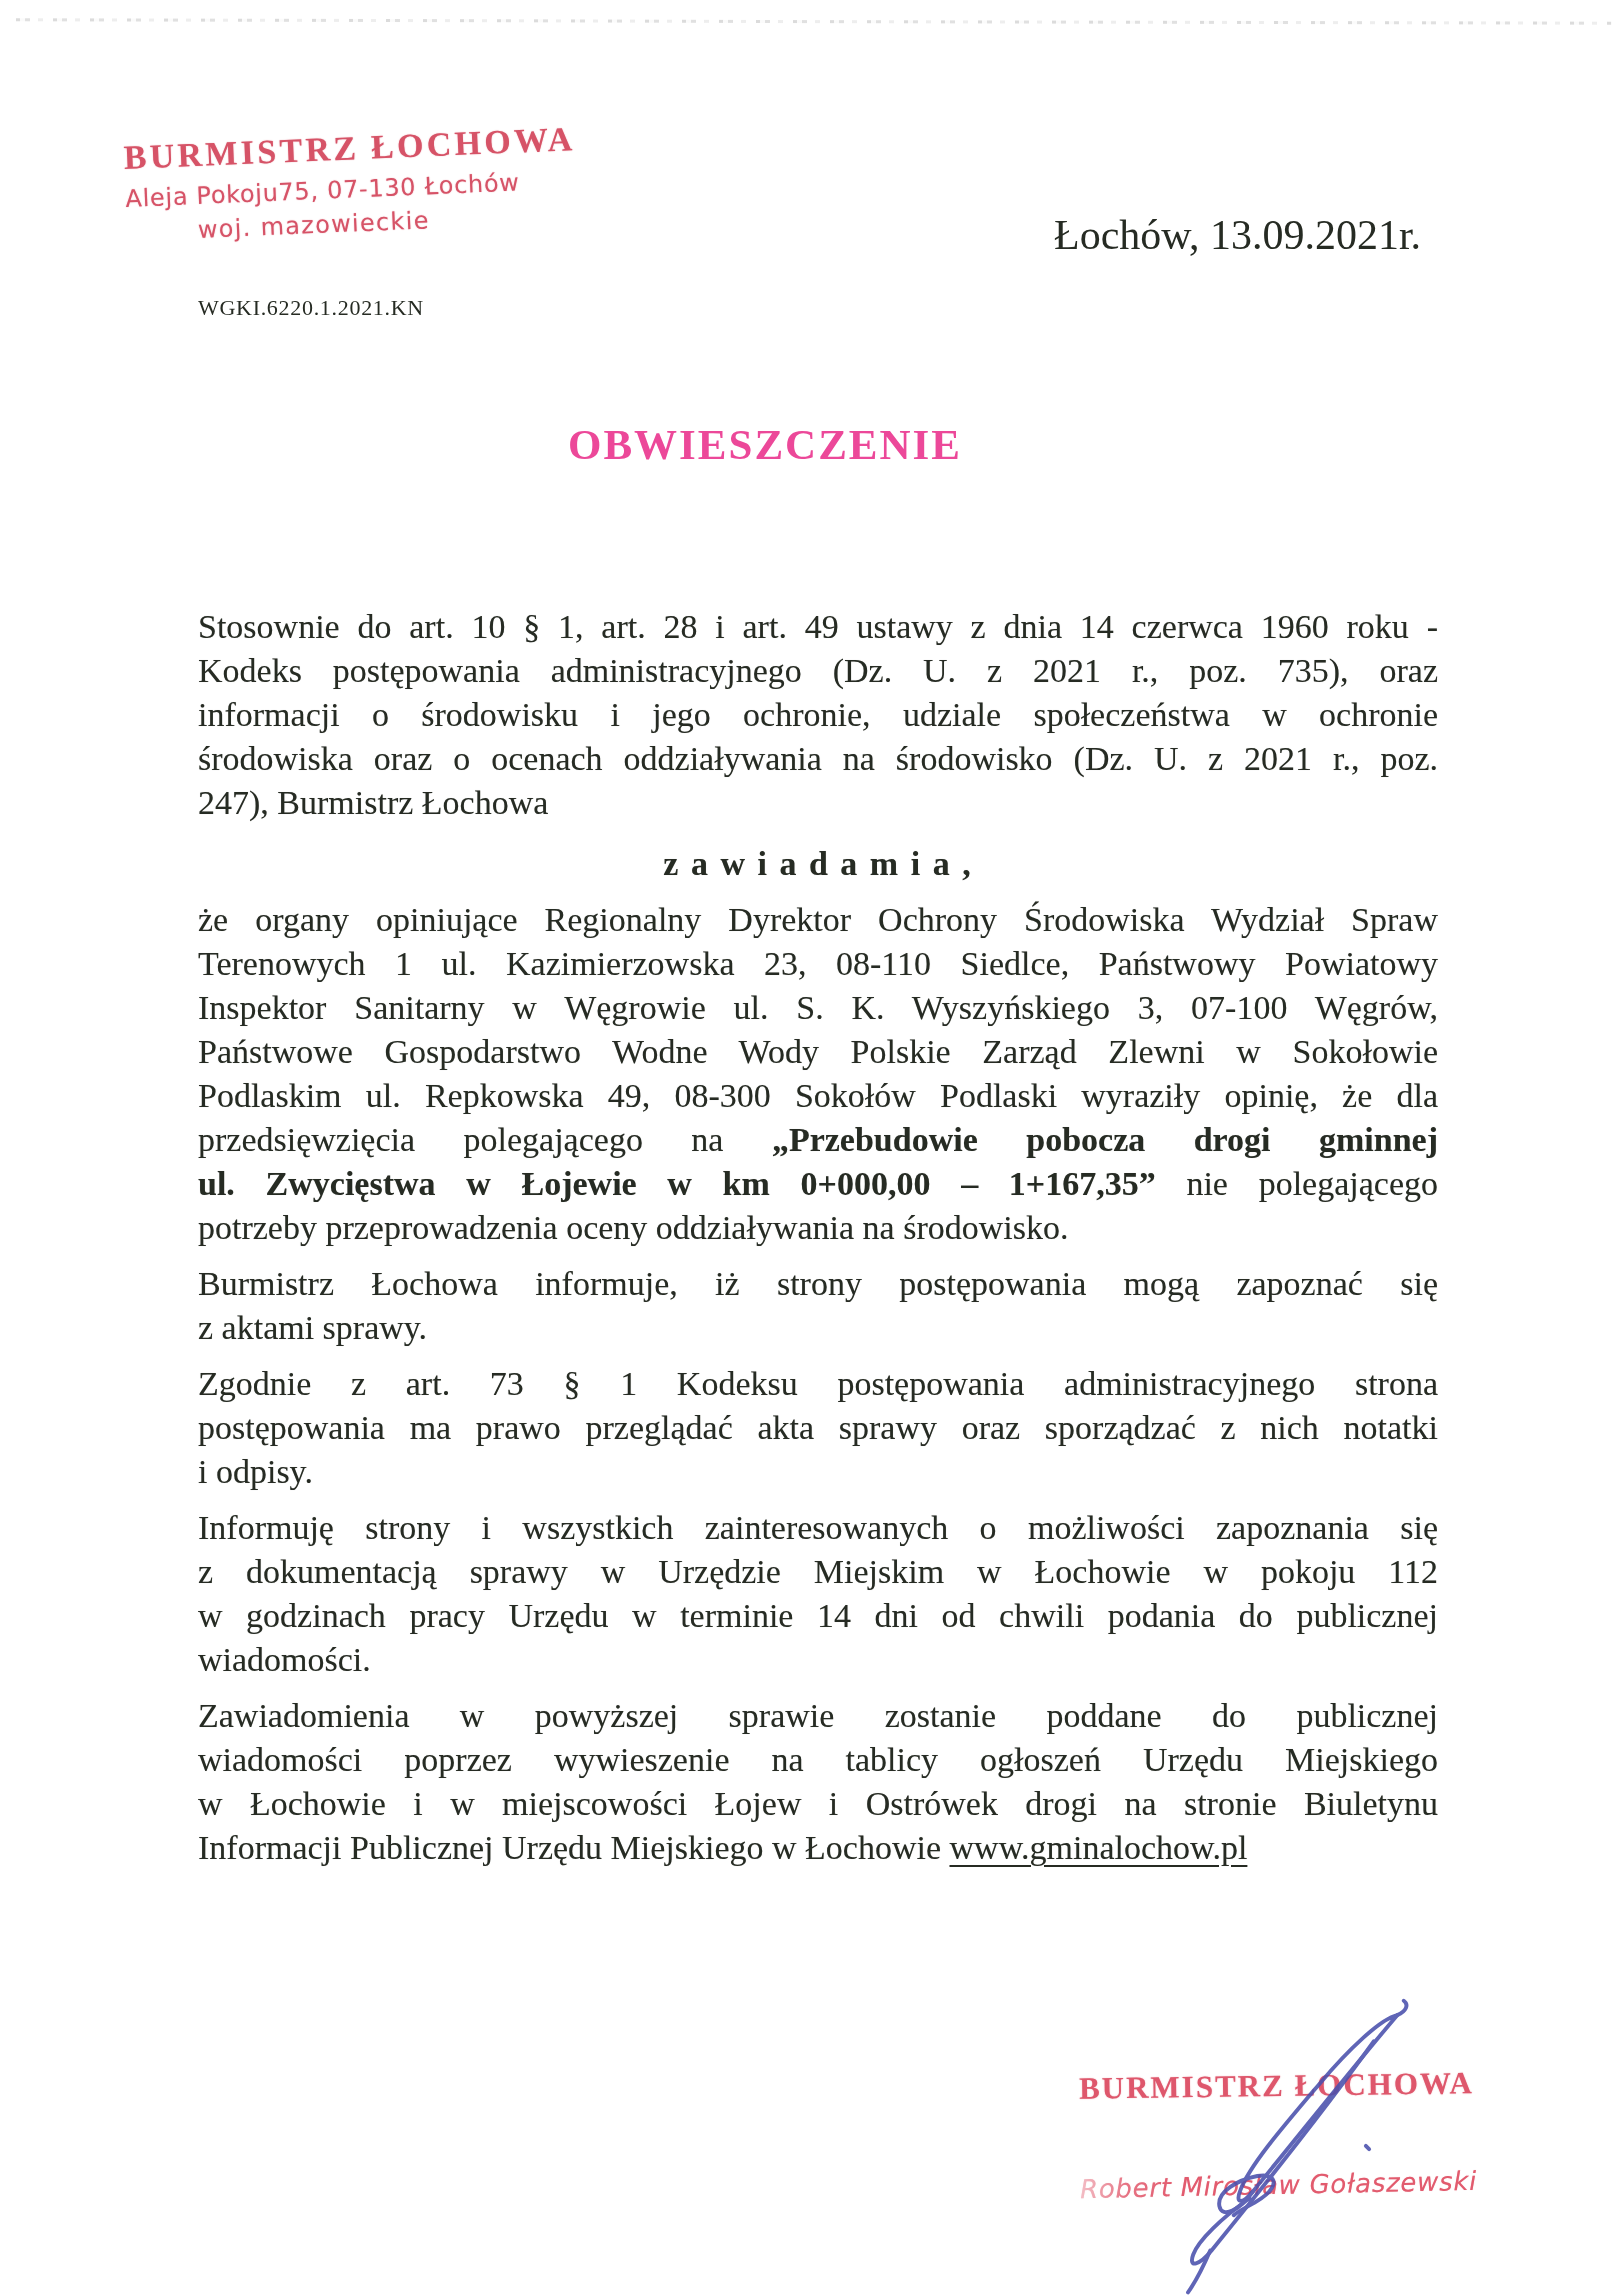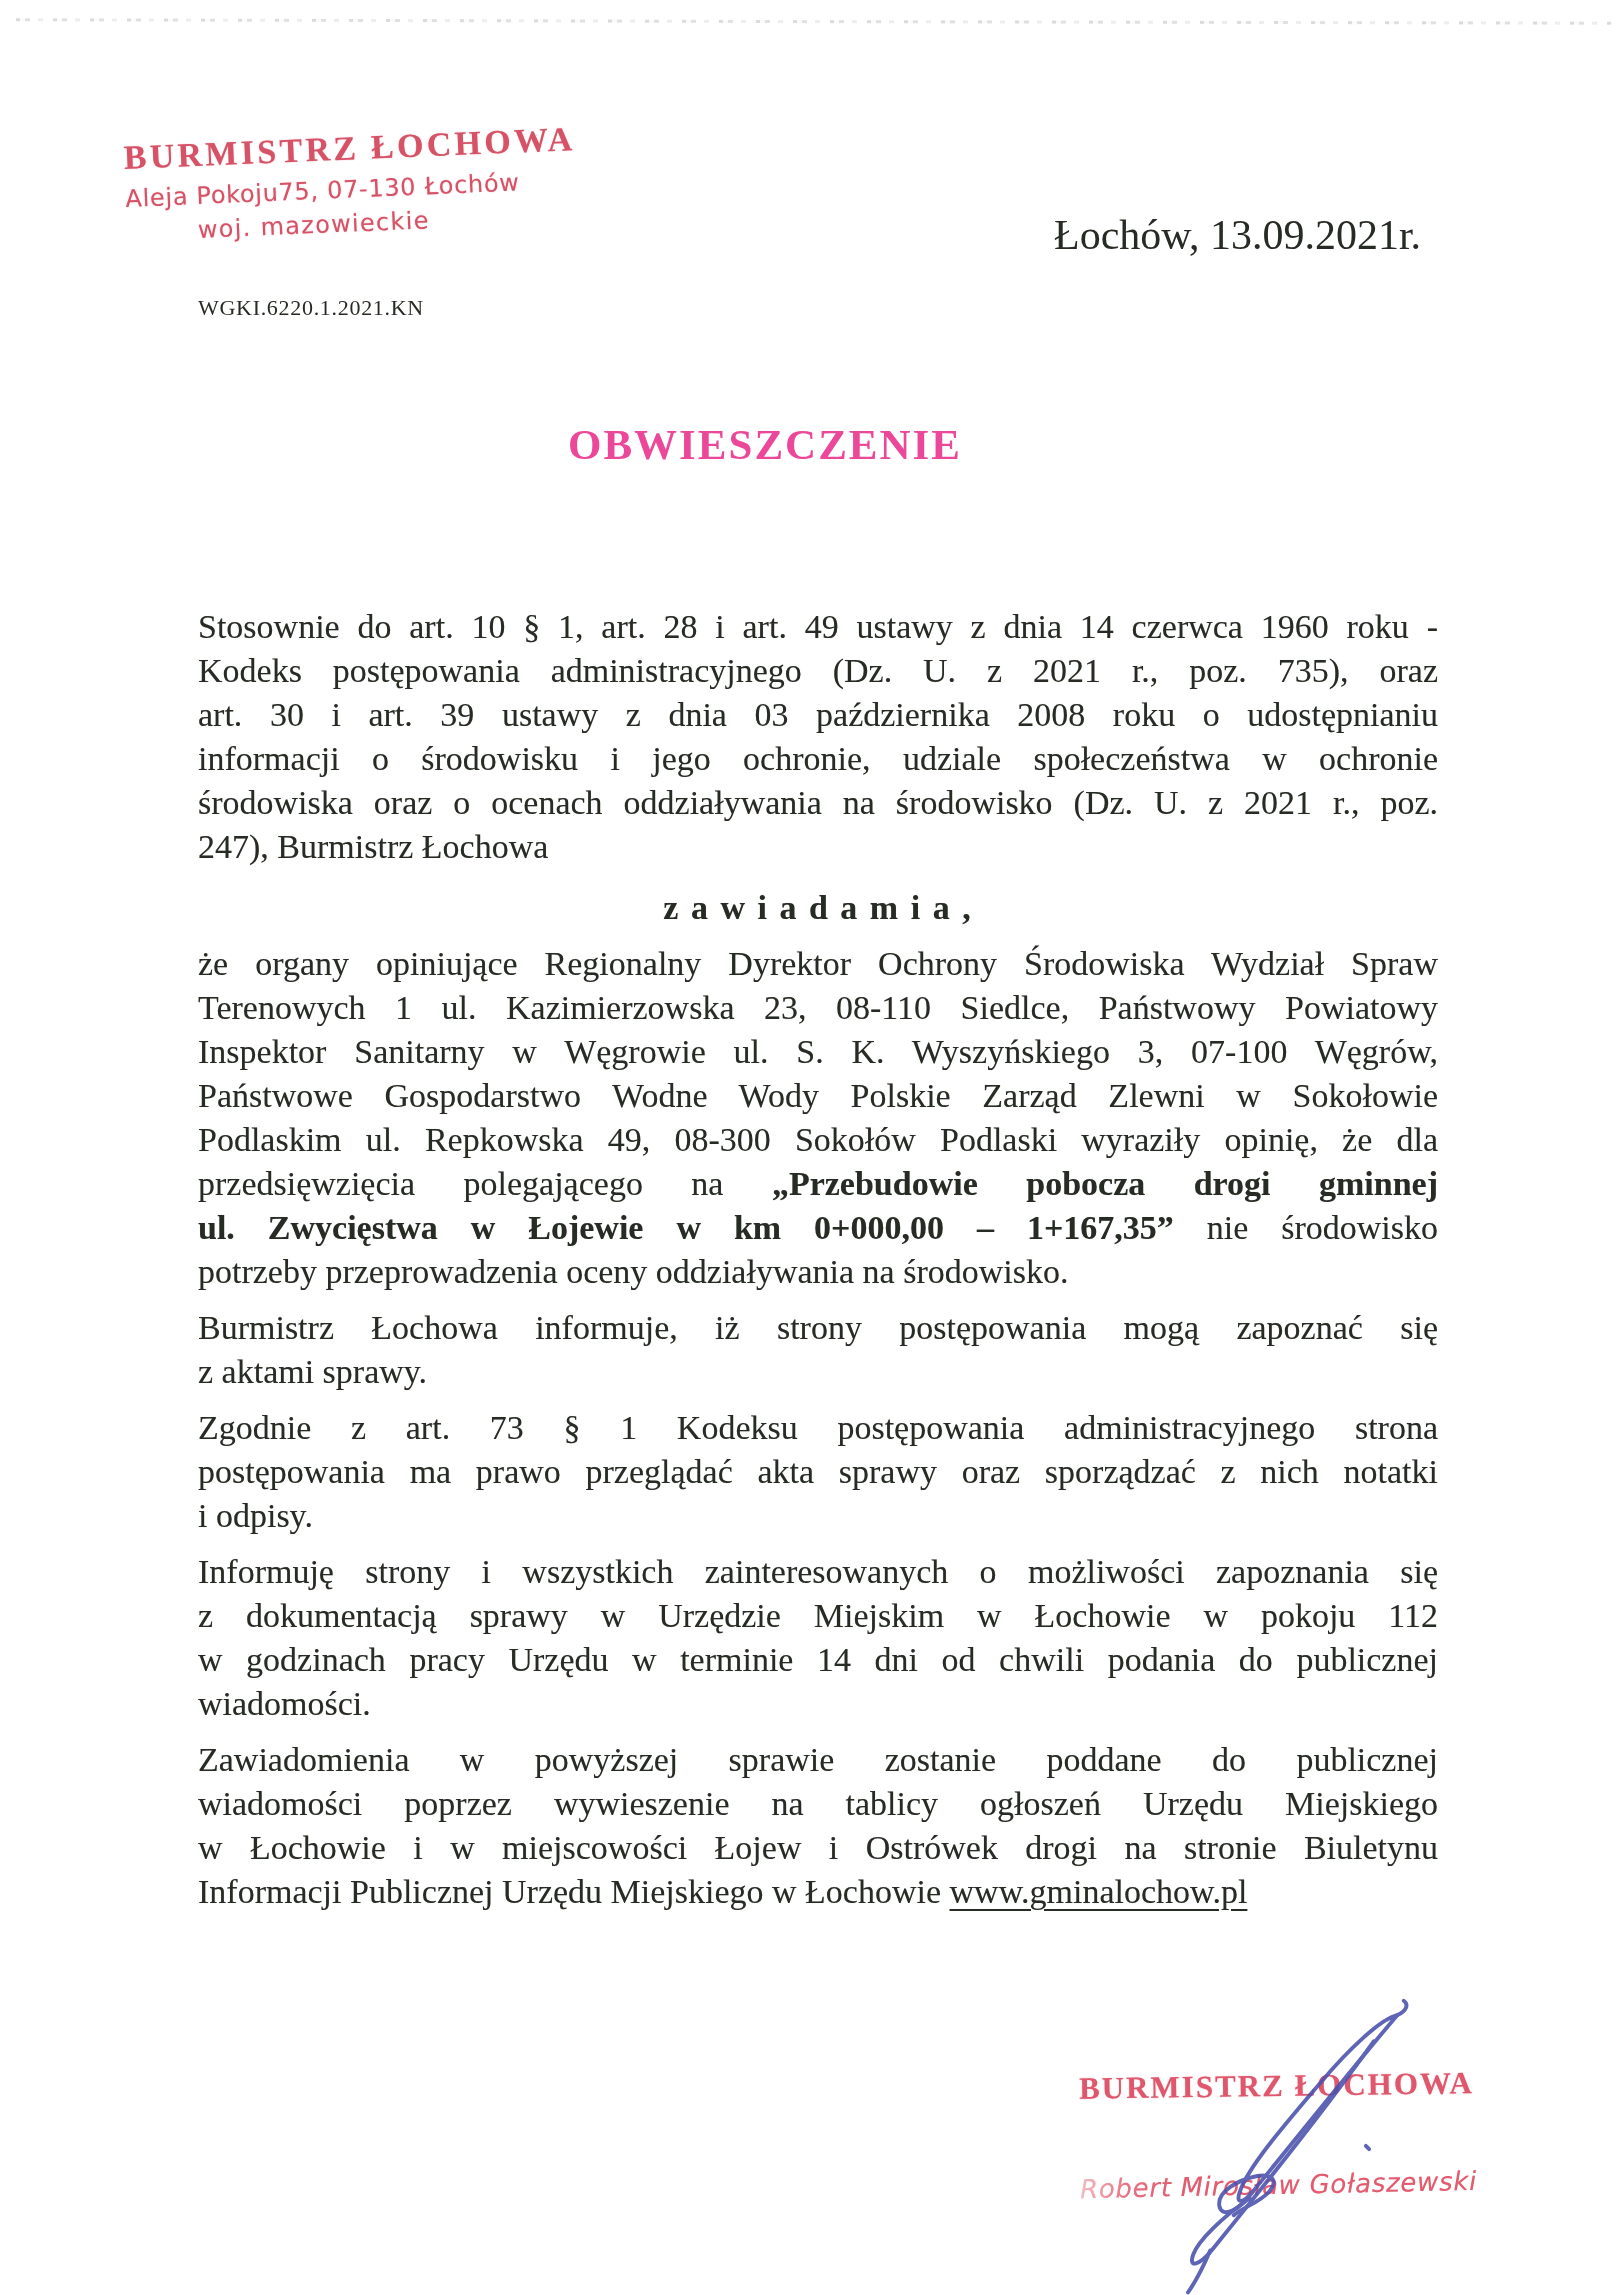--- a/index.html
+++ b/index.html
@@ -169,36 +169,35 @@
 
   <div class="reference">WGKI.6220.1.2021.KN</div>
 
   <h1 class="title">OBWIESZCZENIE</h1>
 
   <div class="content">
 
     <p>
       <span class="jl">Stosownie do art. 10 § 1, art. 28 i art. 49 ustawy z dnia 14 czerwca 1960 roku -</span>
       <span class="jl">Kodeks postępowania administracyjnego (Dz. U. z 2021 r., poz. 735), oraz</span>
-      <span class="jl">art. 30 i art. 39 ustawy z dnia 03 października 2008 roku o udostępnianiu</span>
       <span class="jl">informacji o środowisku i jego ochronie, udziale społeczeństwa w ochronie</span>
       <span class="jl">środowiska oraz o ocenach oddziaływania na środowisko (Dz. U. z 2021 r., poz.</span>
       <span class="ll">247), Burmistrz Łochowa</span>
     </p>
 
     <div class="notice">z a w i a d a m i a ,</div>
 
     <p class="para-opinions">
       <span class="jl">że organy opiniujące Regionalny Dyrektor Ochrony Środowiska Wydział Spraw</span>
       <span class="jl">Terenowych 1 ul. Kazimierzowska 23, 08-110 Siedlce, Państwowy Powiatowy</span>
       <span class="jl">Inspektor Sanitarny w Węgrowie ul. S. K. Wyszyńskiego 3, 07-100 Węgrów,</span>
       <span class="jl">Państwowe Gospodarstwo Wodne Wody Polskie Zarząd Zlewni w Sokołowie</span>
       <span class="jl">Podlaskim ul. Repkowska 49, 08-300 Sokołów Podlaski wyraziły opinię, że dla</span>
       <span class="jl"><span>przedsięwzięcia polegającego na </span><span class="b">„Przebudowie pobocza drogi gminnej</span></span>
-      <span class="jl"><span class="b">ul. Zwycięstwa w Łojewie w km 0+000,00 – 1+167,35”</span><span> nie środowisko</span></span>
+      <span class="jl"><span class="b">ul. Zwycięstwa w Łojewie w km 0+000,00 – 1+167,35”</span><span> nie polegającego</span></span>
       <span class="ll">potrzeby przeprowadzenia oceny oddziaływania na środowisko.</span>
     </p>
 
     <p class="para-parties">
       <span class="jl">Burmistrz Łochowa informuje, iż strony postępowania mogą zapoznać się</span>
       <span class="ll">z aktami sprawy.</span>
     </p>
 
     <p class="para-art73">
       <span class="jl">Zgodnie z art. 73 § 1 Kodeksu postępowania administracyjnego strona</span>

